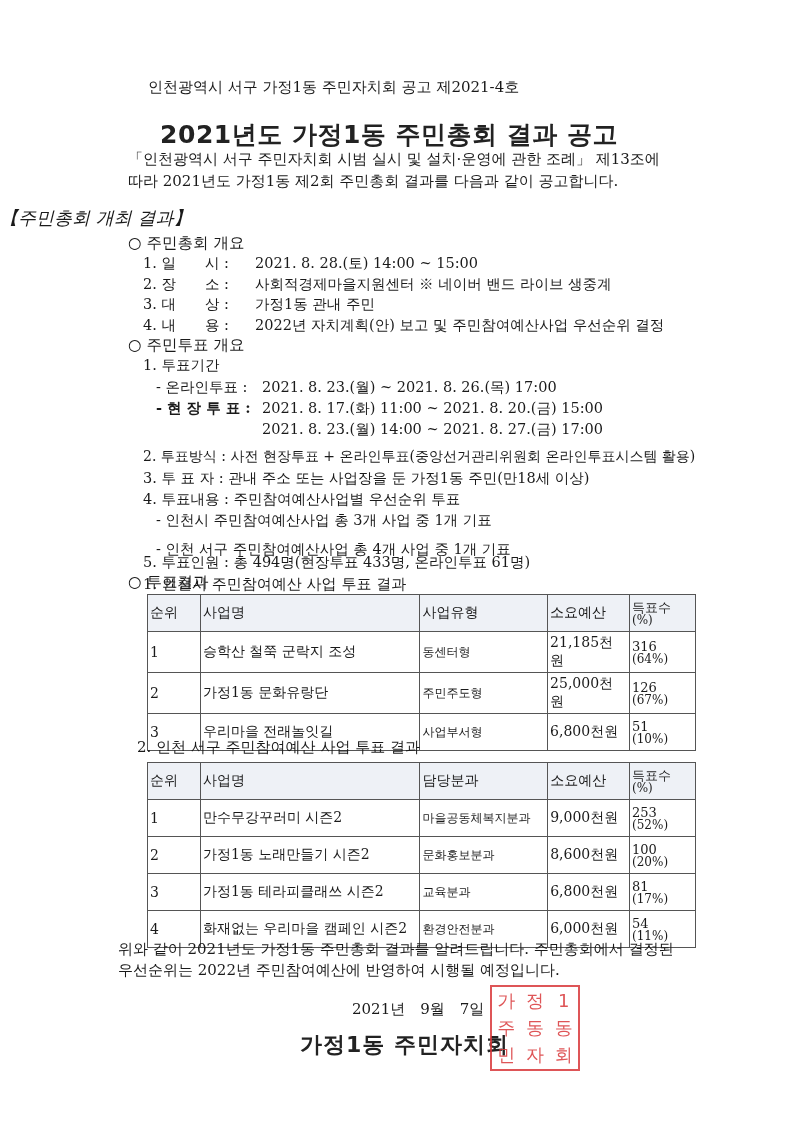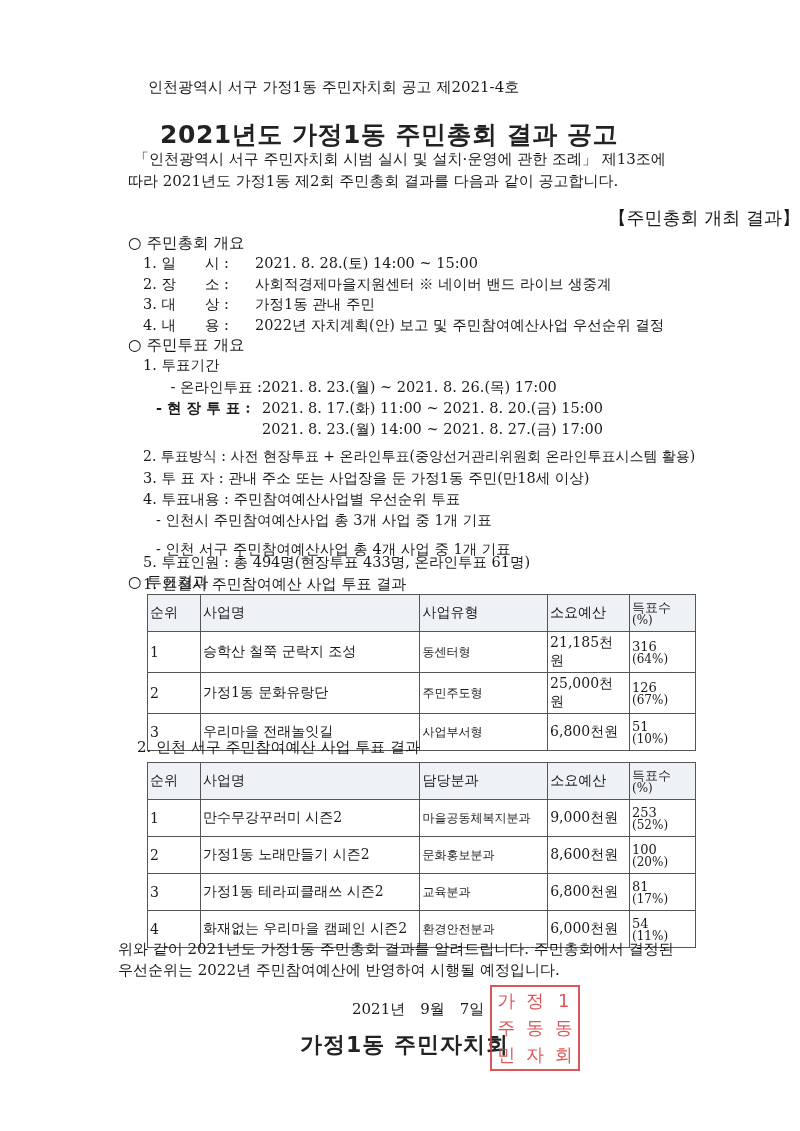--- a/index.html
+++ b/index.html
@@ -4,23 +4,23 @@
 <style>
   html, body { margin: 0; padding: 0; background: #ffffff; }
   body { width: 800px; height: 1131px; position: relative; overflow: hidden;
          font-family: "DejaVu Serif", "Liberation Serif", serif; color: #1a1a1a; }
   .abs { position: absolute; white-space: nowrap; }
   .notice-no { left: 148px; top: 78px; font-size: 15px; }
   .title { left: 0; width: 778px; top: 118px; text-align: center;
            font-family: "DejaVu Sans", "Liberation Sans", sans-serif; font-weight: bold;
            font-size: 25px; letter-spacing: 0.5px; color: #222; }
   .intro { left: 128px; font-size: 15px; }
-  .intro1 { top: 150px; margin-left: 6px; }
+  .intro1 { top: 150px; }
   .intro2 { top: 172px; }
-  .section-head { left: 0; width: 800px; top: 206px; text-align: right; font-size: 18px; }
+  .section-head { left: 0; width: 800px; top: 206px; text-align: left; font-size: 18px; font-style: italic; }
   .bullet { left: 128px; font-size: 15.5px; }
   .item { font-size: 14.5px; }
   .lbl { display: inline-block; }
   table.result { position: absolute; border-collapse: collapse; font-size: 14px; }
   table.result td, table.result th { border: 1px solid #555; text-align: left; padding: 2px; font-weight: normal; }
   table.result th { background: #eef1f6; height: 32px; }
   table.result td { height: 32px; }
   .pct { font-size: 12px; line-height: 12px; display: block; }
   .votes { font-size: 13px; line-height: 13px; display: block; }
   .small { font-size: 12px; }
@@ -54,21 +54,21 @@
 <div class="abs item" style="left:143px; top:295px;">
   <span class="lbl" style="width:112px;">3. 대　　상 :</span><span>가정1동 관내 주민</span>
 </div>
 <div class="abs item" style="left:143px; top:316px;">
   <span class="lbl" style="width:112px;">4. 내　　용 :</span><span>2022년 자치계획(안) 보고 및 주민참여예산사업 우선순위 결정</span>
 </div>
 
 <div class="abs bullet" style="top:335px;">○ 주민투표 개요</div>
 <div class="abs item" style="left:143px; top:356px;">1. 투표기간</div>
 <div class="abs item" style="left:156px; top:378px;">
-  <span class="lbl" style="width:106px;text-align:right;">- 온라인투표 :</span><span>2021. 8. 23.(월) ~ 2021. 8. 26.(목) 17:00</span>
+  <span class="lbl" style="width:106px;">- 온라인투표 :</span><span>2021. 8. 23.(월) ~ 2021. 8. 26.(목) 17:00</span>
 </div>
 <div class="abs item" style="left:156px; top:399px;">
   <span class="lbl" style="width:106px;font-weight:bold;">- 현 장 투 표 :</span><span>2021. 8. 17.(화) 11:00 ~ 2021. 8. 20.(금) 15:00</span>
 </div>
 <div class="abs item" style="left:262px; top:420px;">2021. 8. 23.(월) 14:00 ~ 2021. 8. 27.(금) 17:00</div>
 
 <div class="abs item" style="left:143px; top:448px; font-size:14px;">2. 투표방식 : 사전 현장투표 + 온라인투표(중앙선거관리위원회 온라인투표시스템 활용)</div>
 <div class="abs item" style="left:143px; top:469px;">3. 투 표 자 : 관내 주소 또는 사업장을 둔 가정1동 주민(만18세 이상)</div>
 <div class="abs item" style="left:143px; top:490px;">4. 투표내용 : 주민참여예산사업별 우선순위 투표</div>
 <div class="abs item" style="left:156px; top:511px;">- 인천시 주민참여예산사업 총 3개 사업 중 1개 기표</div>

